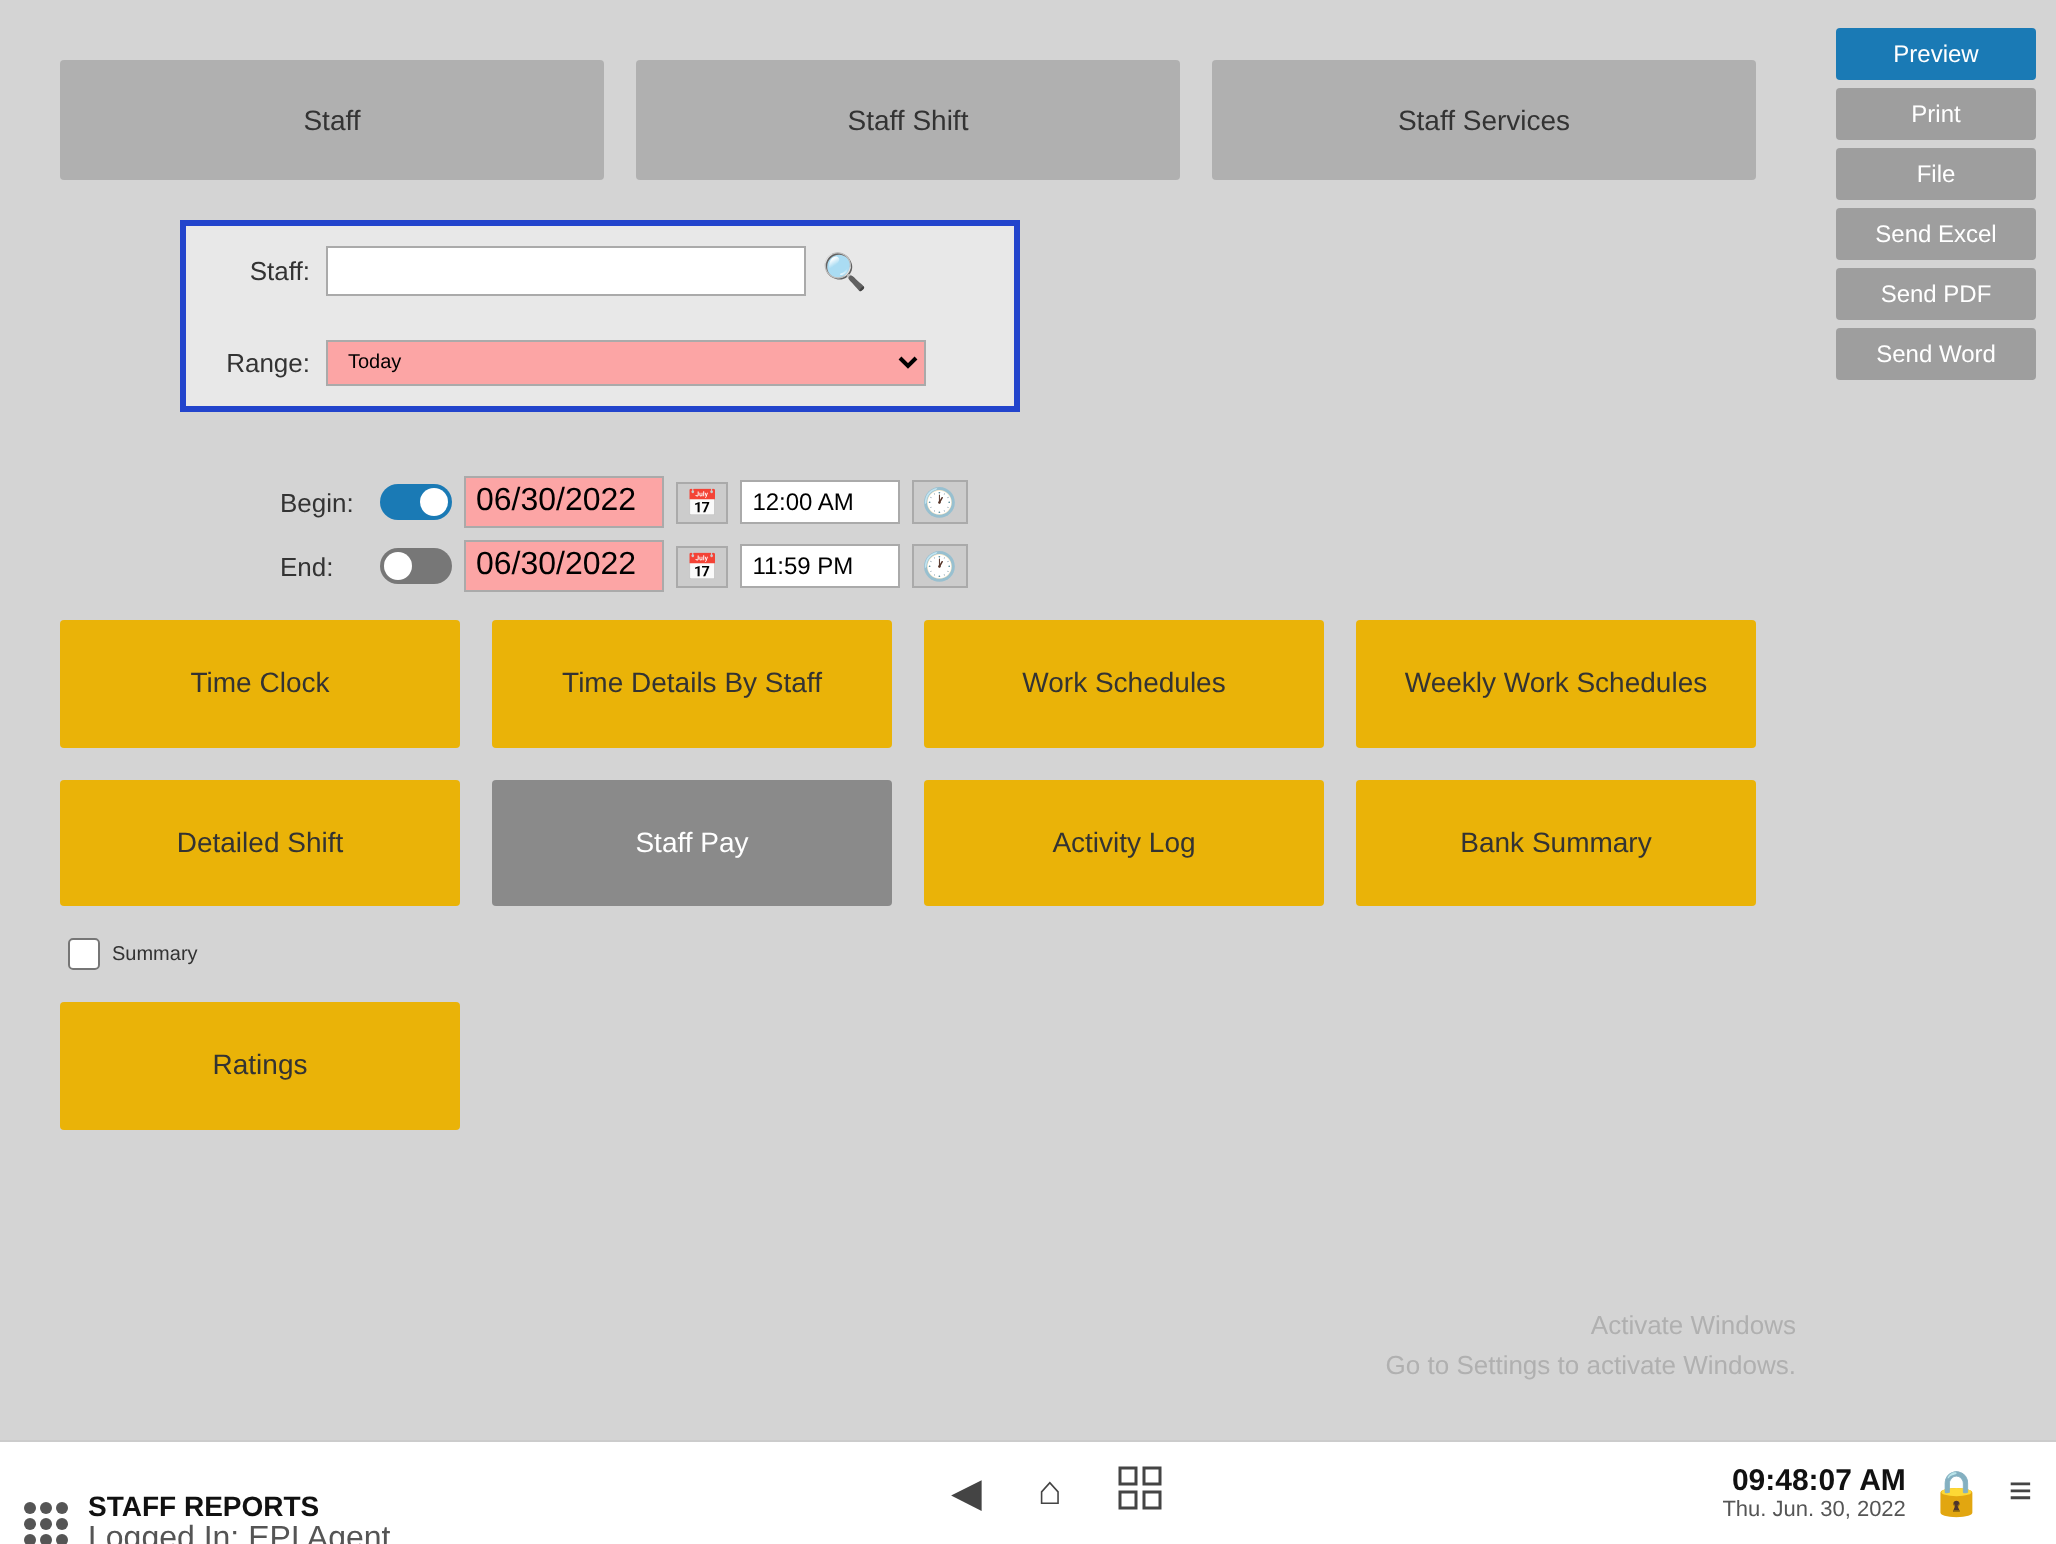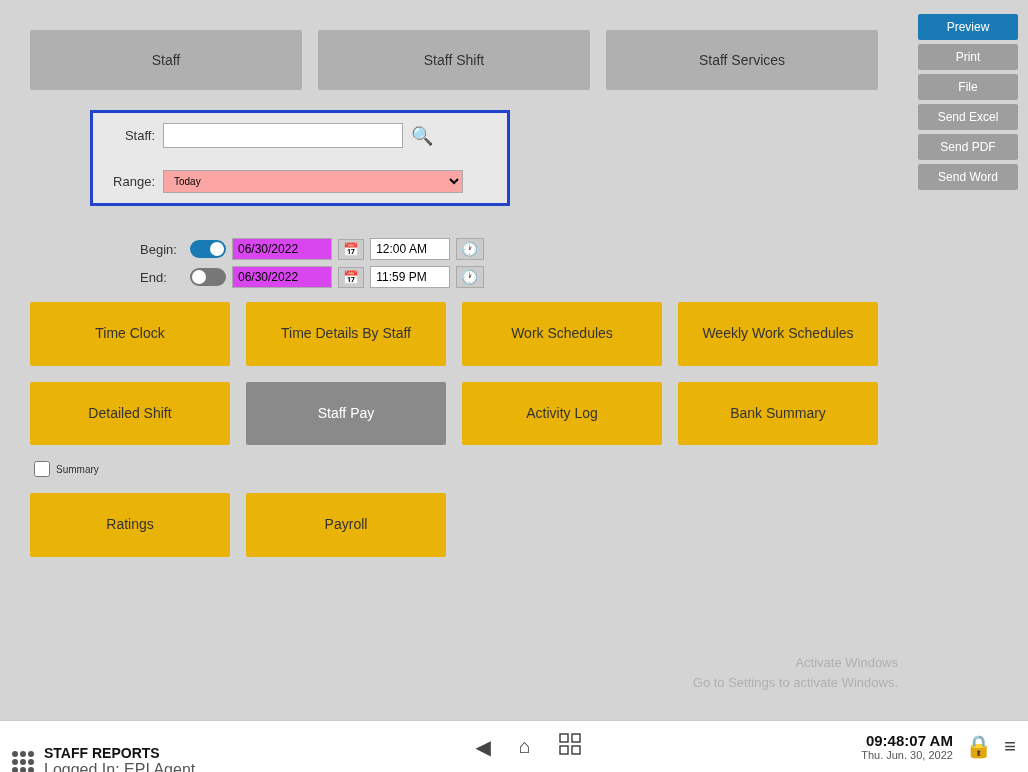--- a/index.html
+++ b/index.html
@@ -166,23 +166,23 @@
       background: #777;
     }
     .toggle-switch.off::after {
       right: auto;
       left: 2px;
     }
 
     .date-input {
       width: 100px;
       padding: 3px 5px;
-      font-size: 12px;
+      font-size: 16px;
       border: 1px solid #aaa;
-      background: #d946ef;
+      background: #fca5a5;
     }
 
     .cal-icon-btn {
       background: none;
       border: 1px solid #aaa;
       padding: 2px 4px;
       cursor: pointer;
       font-size: 13px;
       background: #ccc;
     }
@@ -449,21 +449,20 @@
 
   
   <div class="summary-row">
     <input type="checkbox" class="summary-checkbox" style="">
     <span class="summary-label">Summary</span>
   </div>
 
   
   <div class="bottom-row" id="reports-row3">
   <button class="report-btn">Ratings</button>
-      <button class="report-btn">Payroll</button>
       <div></div>
       <div></div>
     </div>
 
 </div>
 
 <div class="watermark">
   <div>Activate Windows</div>
   <div>Go to Settings to activate Windows.</div>
 </div>

